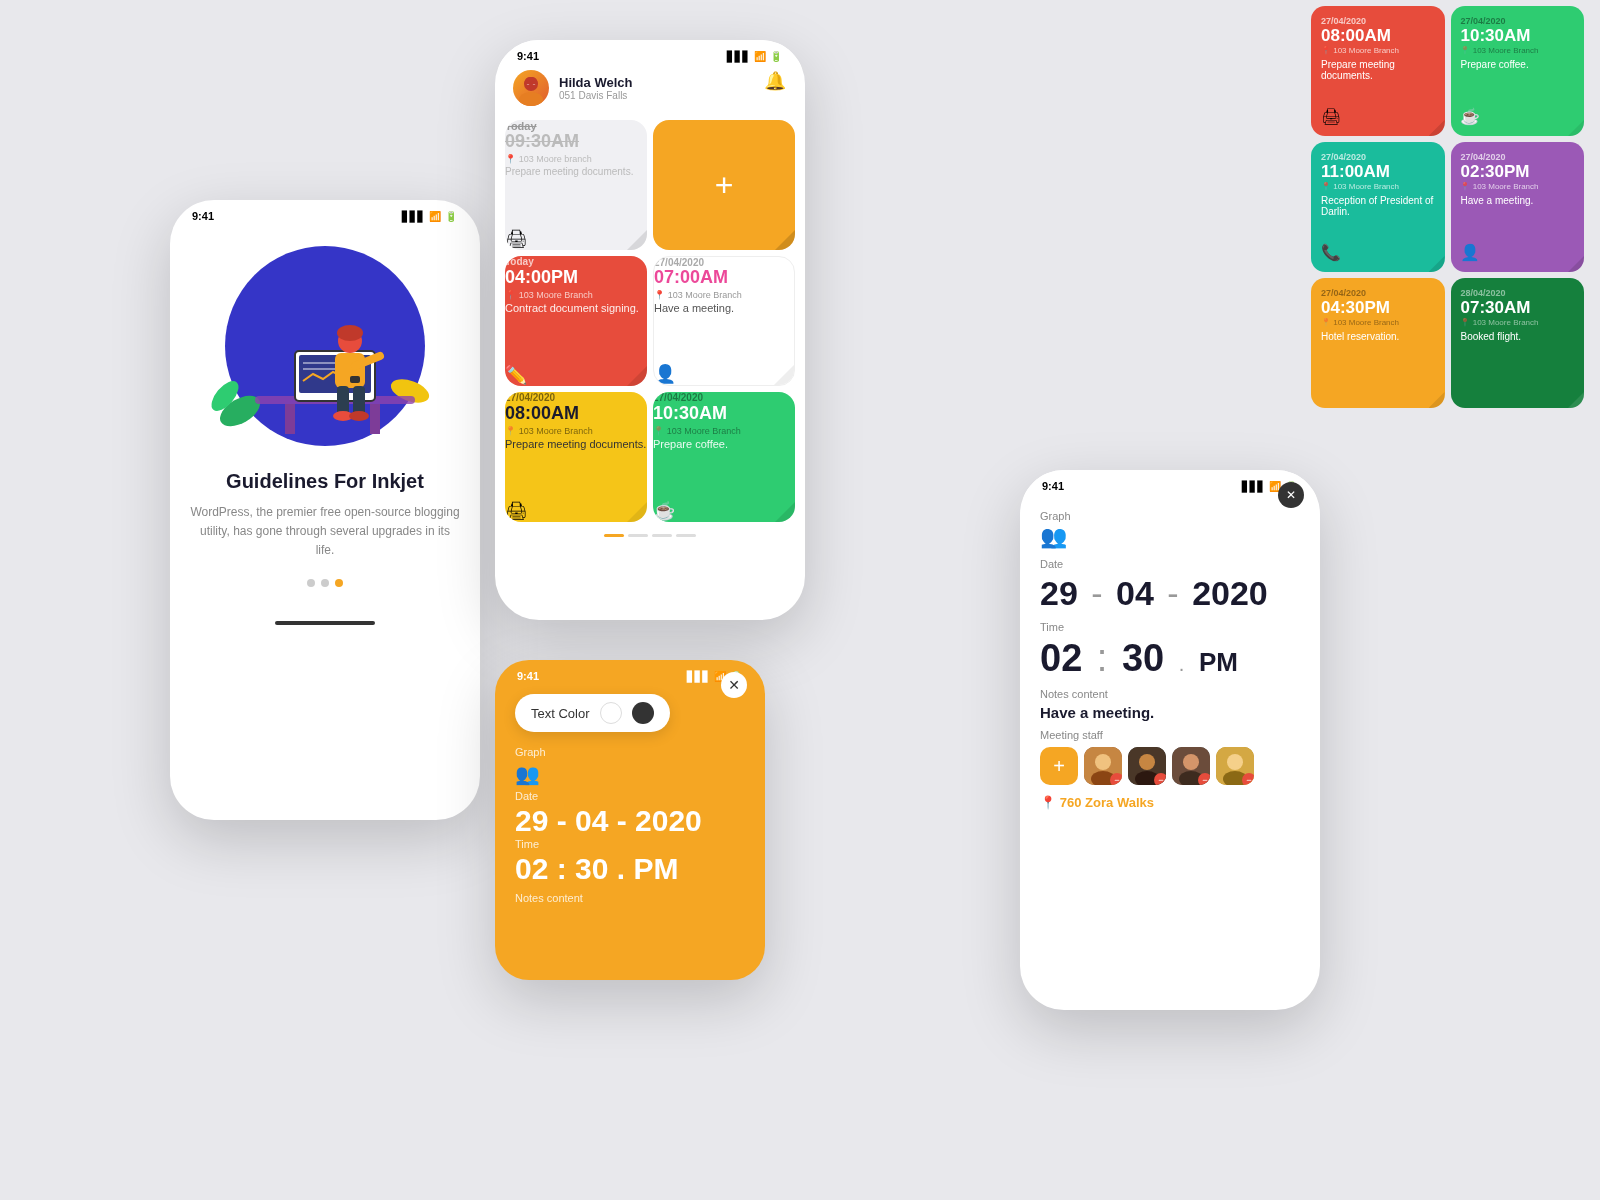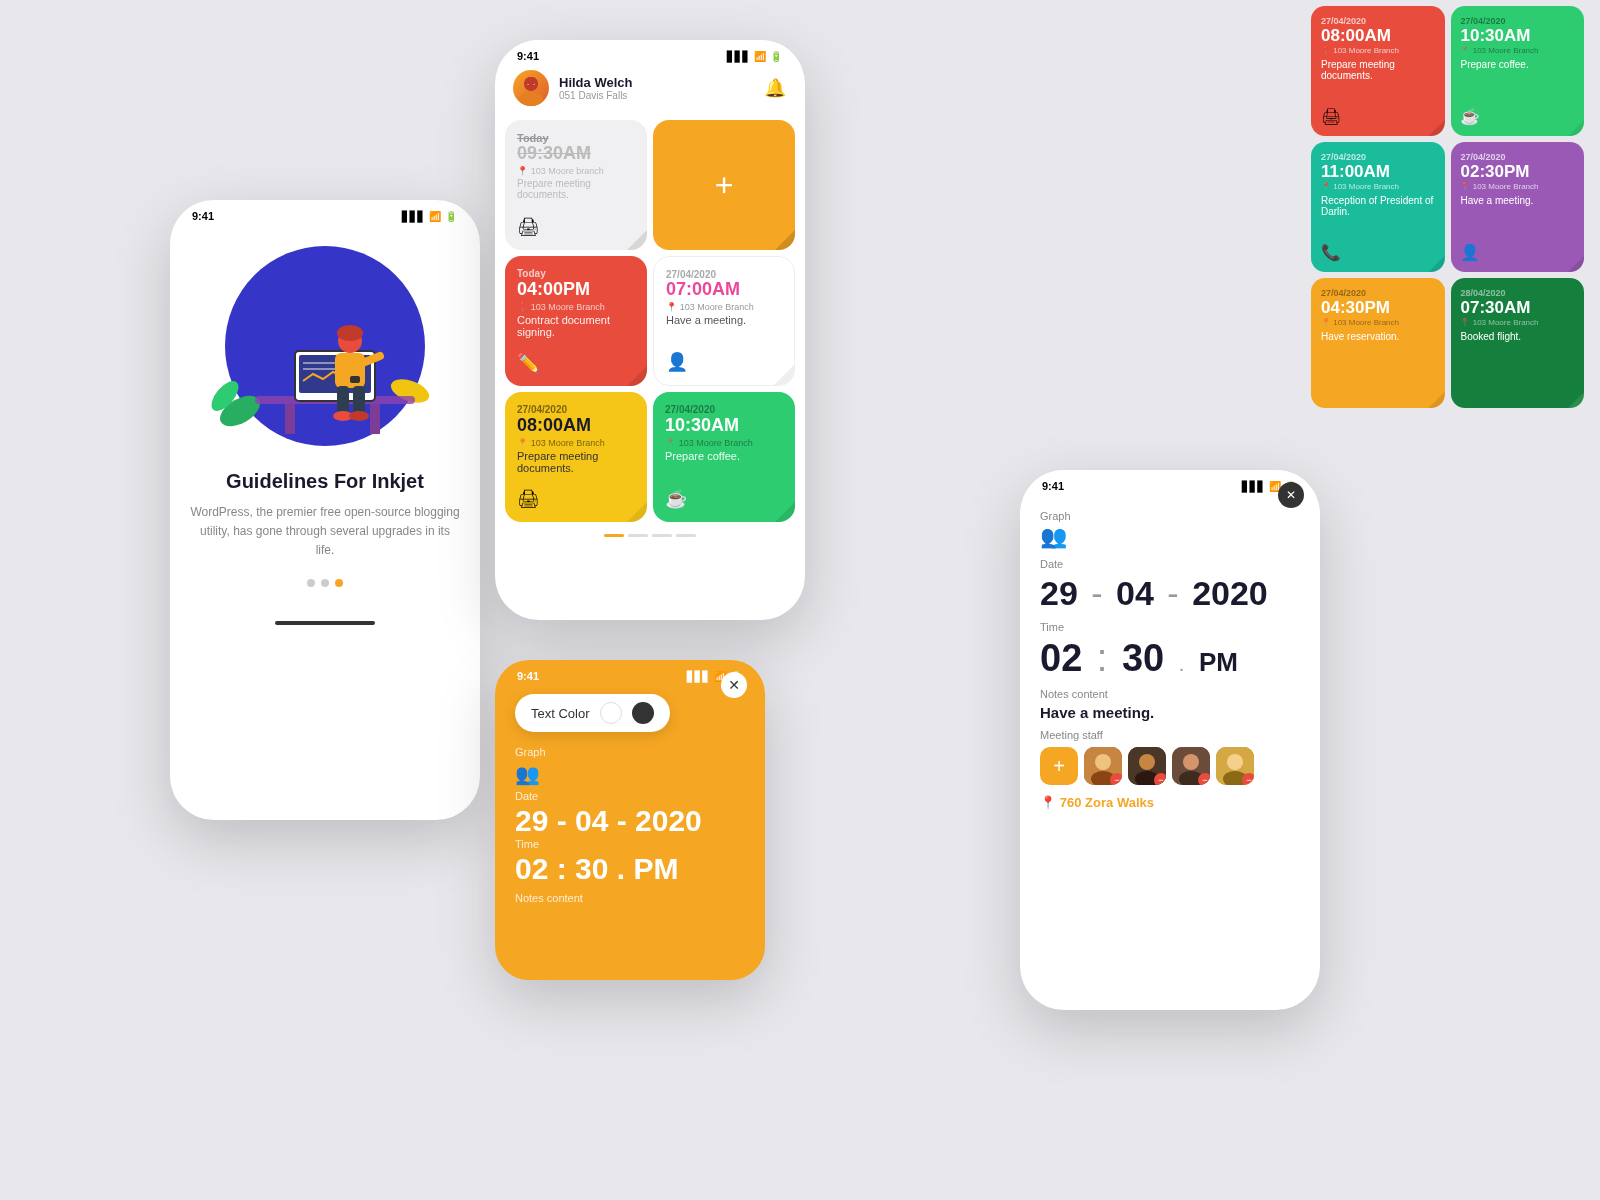--- a/index.html
+++ b/index.html
@@ -96,21 +96,20 @@
     
     .phone-calendar {
       width: 310px;
       height: 580px;
       left: 495px;
       top: 40px;
     }
     .phone-calendar .phone-status { background: #fff; }
     .cal-header {
       display: flex;
-      align-items: center;
       justify-content: space-between;
       padding: 4px 18px 8px;
     }
     .cal-user { display: flex; align-items: center; gap: 10px; }
     .cal-avatar {
       width: 36px; height: 36px; border-radius: 50%;
       background: linear-gradient(135deg, #f5a623, #e05c2e);
       overflow: hidden; display: flex; align-items: center; justify-content: center;
       font-size: 14px; color: #fff;
     }
@@ -119,21 +118,21 @@
     .cal-bell { font-size: 18px; color: #333; }
 
     .cards-grid {
       display: grid;
       grid-template-columns: 1fr 1fr;
       gap: 6px;
       padding: 6px 10px;
     }
     .task-card {
       border-radius: 16px;
-      padding: 12px;
+      padding: 0;
       min-height: 130px;
       position: relative;
       overflow: hidden;
       display: flex;
       flex-direction: column;
       justify-content: space-between;
     }
     .task-card.gray { background: #f0f0f3; }
     .task-card.orange { background: #f5a623; display: flex; align-items: center; justify-content: center; }
     .task-card.red { background: #e74c3c; }
@@ -483,21 +482,21 @@
     </div>
     <div style="font-size:16px">👤</div>
     <div class="rcard-fold"></div>
   </div>
 
   <div class="rcard orange">
     <div>
       <div style="font-size:9px;color:rgba(0,0,0,0.4);font-weight:600">27/04/2020</div>
       <div style="font-size:17px;font-weight:800;color:#fff">04:30PM</div>
       <div style="font-size:8px;color:rgba(0,0,0,0.4)">📍 103 Moore Branch</div>
-      <div style="font-size:10px;color:#fff;margin-top:4px;font-weight:500">Have reservation.</div>
+      <div style="font-size:10px;color:#fff;margin-top:4px;font-weight:500">Hotel reservation.</div>
     </div>
     <div class="rcard-fold" style="background:rgba(0,0,0,0.1)"></div>
   </div>
 
   <div class="rcard dark">
     <div>
       <div style="font-size:9px;color:rgba(255,255,255,0.5);font-weight:600">28/04/2020</div>
       <div style="font-size:17px;font-weight:800;color:#fff">07:30AM</div>
       <div style="font-size:8px;color:rgba(255,255,255,0.5)">📍 103 Moore Branch</div>
       <div style="font-size:10px;color:#fff;margin-top:4px;font-weight:500">Booked flight.</div>

